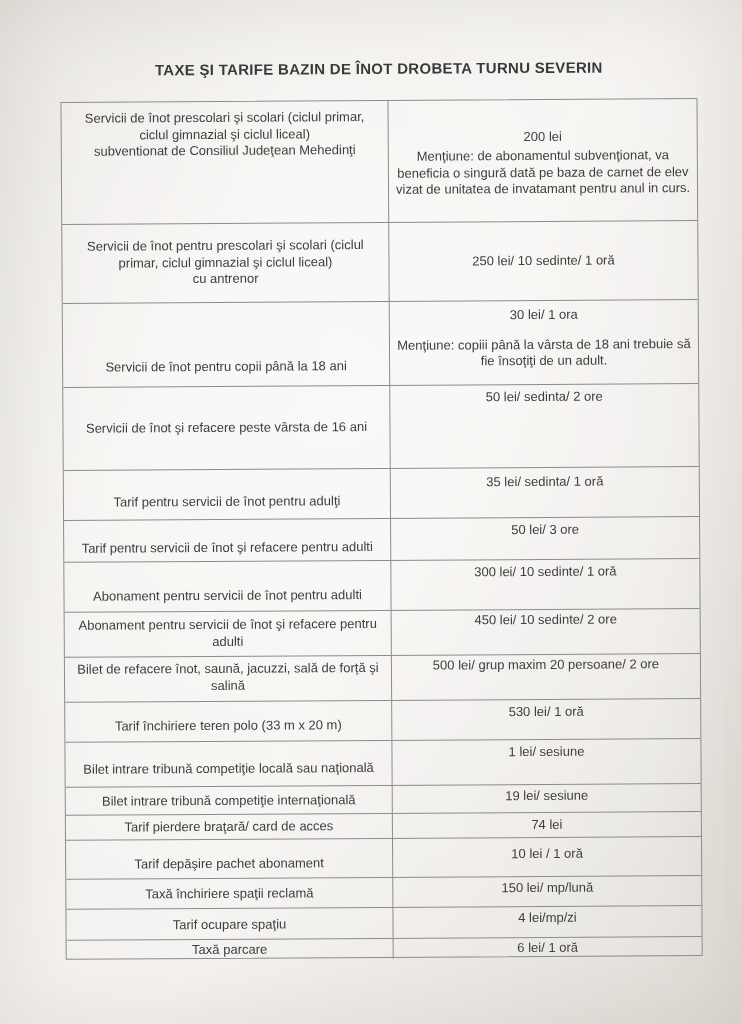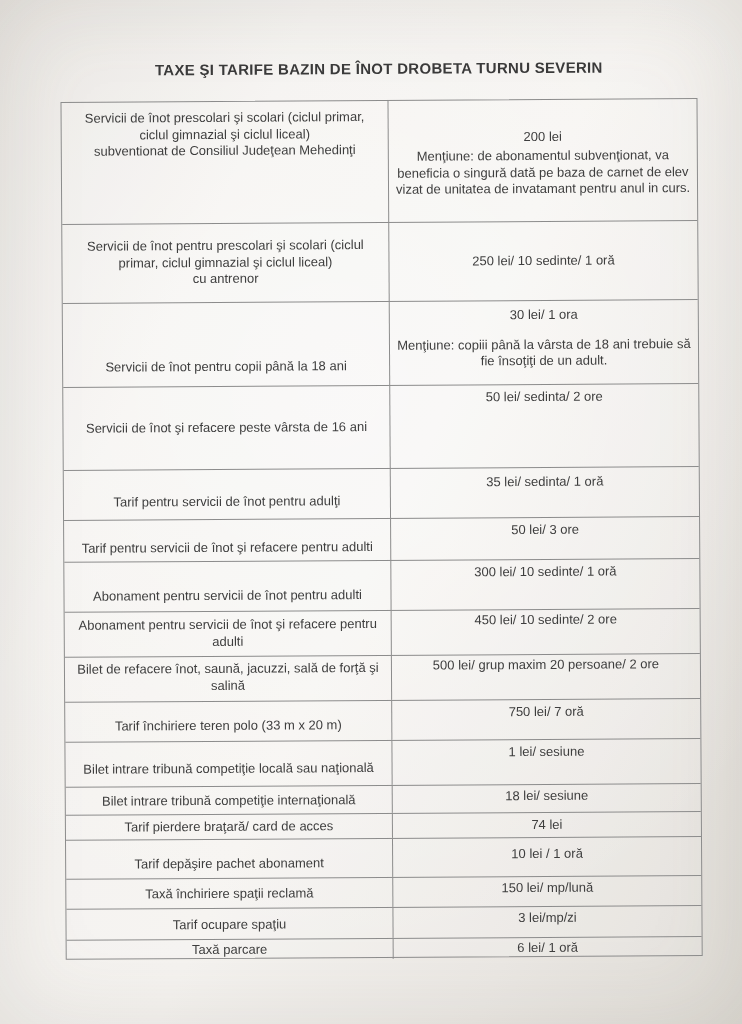--- a/index.html
+++ b/index.html
@@ -144,35 +144,35 @@
     <div class="row r8">
       <div class="cell left">Bilet de refacere înot, saună, jacuzzi, sală de forţă şi salină</div>
       <div class="cell right">
         <div>500 lei/ grup maxim 20 persoane/ 2 ore</div>
       </div>
     </div>
 
     <div class="row r9">
       <div class="cell left">Tarif închiriere teren polo (33 m x 20 m)</div>
       <div class="cell right">
-        <div>750 lei/ 7  oră</div>
+        <div>530 lei/ 1  oră</div>
       </div>
     </div>
 
     <div class="row r10">
       <div class="cell left">Bilet intrare tribună competiţie locală sau naţională</div>
       <div class="cell right">
         <div>1 lei/ sesiune</div>
       </div>
     </div>
 
     <div class="row r11">
       <div class="cell left">Bilet intrare tribună competiţie internaţională</div>
       <div class="cell right">
-        <div>18 lei/ sesiune</div>
+        <div>19 lei/ sesiune</div>
       </div>
     </div>
 
     <div class="row r12">
       <div class="cell left">Tarif pierdere braţară/ card de acces</div>
       <div class="cell right">
         <div>74 lei</div>
       </div>
     </div>
 
@@ -186,21 +186,21 @@
     <div class="row r14">
       <div class="cell left">Taxă închiriere spaţii reclamă</div>
       <div class="cell right">
         <div>150 lei/ mp/lună</div>
       </div>
     </div>
 
     <div class="row r15">
       <div class="cell left">Tarif  ocupare spaţiu</div>
       <div class="cell right">
-        <div>3 lei/mp/zi</div>
+        <div>4 lei/mp/zi</div>
       </div>
     </div>
 
     <div class="row r16">
       <div class="cell left">Taxă parcare</div>
       <div class="cell right">
         <div>6 lei/ 1 oră</div>
       </div>
     </div>
 

